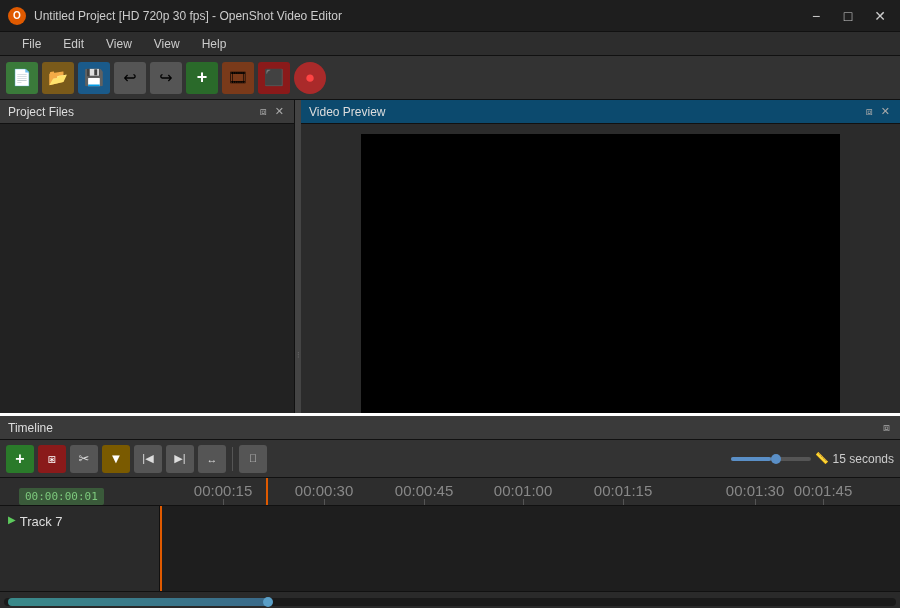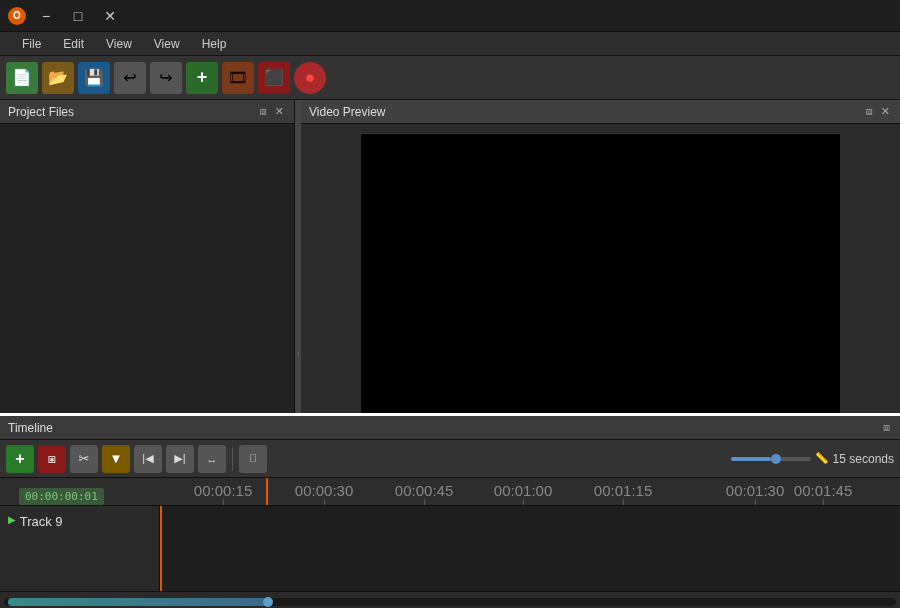--- a/index.html
+++ b/index.html
@@ -200,21 +200,21 @@
       border-bottom: 2px solid #5a8fc7;
     }
 
     
     #right-panel {
       flex: 1;
       display: flex;
       flex-direction: column;
     }
     #vp-header {
-      background: #404040;
+      background: #0c4a6e;
       padding: 4px 8px;
       display: flex;
       align-items: center;
       justify-content: space-between;
       border-bottom: 1px solid #111;
       height: 24px;
     }
     #vp-title { font-size: 12px; color: #ddd; }
     #video-preview-area {
       flex: 1;
@@ -467,20 +467,21 @@
       font-size: 10px;
       writing-mode: vertical-rl;
       letter-spacing: -2px;
     }
   </style>
 </head>
 <body>
 
 <div id="title-bar">
   <div id="app-icon">O</div>
+  <span id="title-text">Untitled Project [HD 720p 30 fps] - OpenShot Video Editor</span>
   <button class="win-btn">−</button>
   <button class="win-btn">□</button>
   <button class="win-btn" id="close-btn">✕</button>
 </div>
 
 <div id="menu-bar">
   <div class="menu-item">File</div>
   <div class="menu-item">Edit</div>
   <div class="menu-item">View</div>
   <div class="menu-item">View</div>
@@ -604,21 +605,21 @@
         <div class="ruler-mark" style="left: 690px;">
           <span class="ruler-text">00:01:45</span>
           <div class="ruler-line"></div>
         </div>
       </div>
   </div>
 
   <div id="track-area">
     <div id="track-label">
       <span class="track-arrow">▶</span>
-      <span id="track-name">Track 9</span>
+      <span id="track-name">Track 7</span>
     </div>
     <div id="track-content"></div>
   </div>
 
   <div id="timeline-scrollbar">
     <div id="scrollbar-track">
       <div id="scrollbar-thumb">
         <div id="scroll-right-end"></div>
       </div>
     </div>

